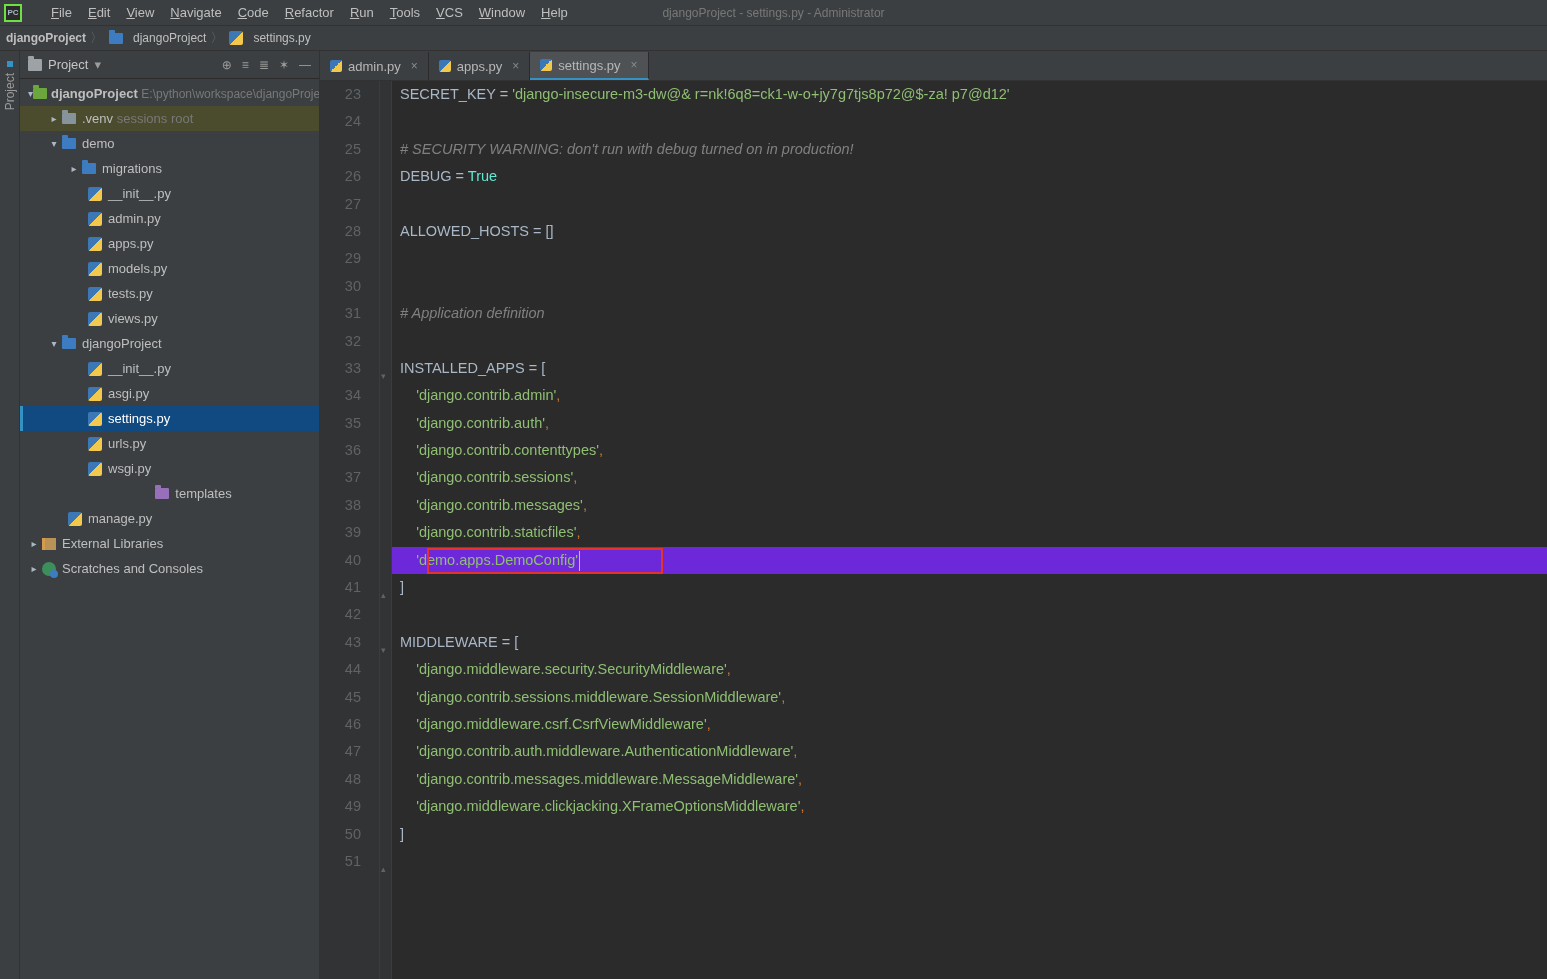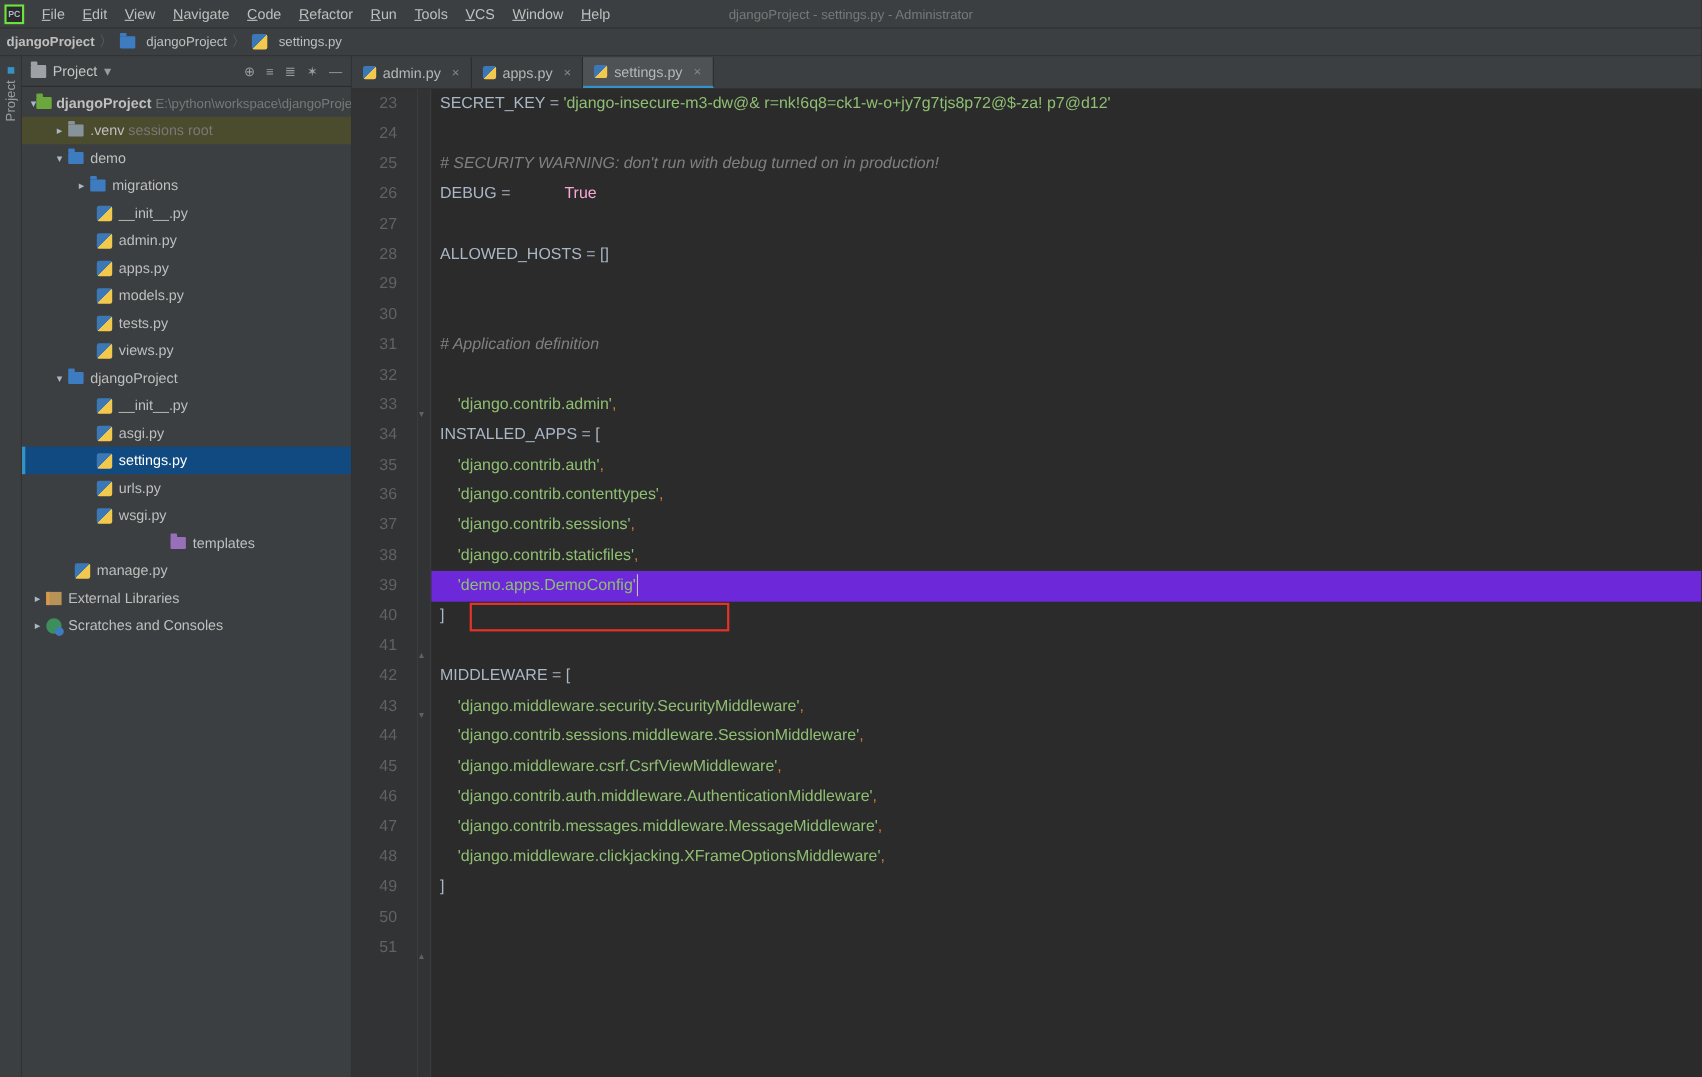--- a/index.html
+++ b/index.html
@@ -1,17 +1,17 @@
 <!DOCTYPE html>
 <html><head>
 <meta charset="utf-8">
 <style>
   * { margin:0; padding:0; box-sizing:border-box; font-family:'Segoe UI',Arial,sans-serif; }
   body { background:#2b2b2b; color:#a9b7c6; font-size:13px; overflow:hidden; width:1547px; height:979px; position:relative; }
-  .menubar { display:flex; align-items:center; height:25px; background:#3c3f41; padding:0 4px; gap:8px; }
+  .menubar { display:flex; align-items:center; height:25px; background:#3c3f41; padding:0 4px; gap:21px; }
   .app-icon { width:18px; height:18px; border:2px solid #6fe041; display:inline-flex; align-items:center; justify-content:center; color:#a9b7c6; font-size:8px; font-weight:bold; background:#2b2b2b; }
   .menu-item { padding:2px 8px; color:#bfbfbf; cursor:pointer; }
   .menu-item u { text-decoration:underline; }
   .title-context { margin-left:auto; margin-right:auto; color:#787878; font-size:12px; position:absolute; left:50%; transform:translateX(-50%); }
   .navbar { display:flex; align-items:center; height:26px; background:#3c3f41; padding:0 6px; border-top:1px solid #323232; border-bottom:1px solid #323232; gap:4px; }
   .crumb { color:#bfbfbf; cursor:pointer; font-size:12px; }
   .crumb b { font-weight:bold; }
   .crumb-sep { color:#6b6b6b; }
   .main { display:flex; height:calc(100% - 51px); }
   .side-strip { width:20px; background:#3c3f41; border-right:1px solid #323232; display:flex; flex-direction:column; align-items:center; padding-top:10px; }
@@ -48,21 +48,21 @@
   .tab { height:28px; padding:0 10px; display:flex; align-items:center; gap:6px; background:#3c3f41; color:#b7b7b7; cursor:pointer; border-right:1px solid #2b2b2b; font-size:13px; }
   .tab.active { background:#4e5254; border-bottom:2px solid #3592c4; }
   .tab-close { color:#8a8a8a; font-size:12px; cursor:pointer; margin-left:4px; }
   .code-area { flex:1; display:flex; overflow:hidden; font-family:'Consolas','Courier New',monospace; font-size:14.5px; line-height:27.4px; }
   .gutter { width:60px; text-align:right; color:#606366; padding-right:18px; background:#313335; position:relative; border-right:1px solid #3a3d3f; }
   .gutter .ln { height:27.4px; position:relative; }
   .fold-strip { width:12px; background:#313335; border-right:1px solid #3a3d3f; }
   .code { flex:1; position:relative; overflow:hidden; }
   .code-line { height:27.4px; padding-left:8px; white-space:pre; position:relative; }
   .code-line.curline { background:#6d28d9; }
-  .c-kw { color:#cc7832; } .c-str { color:#8fbf73; } .c-cmt { color:#808080; font-style:italic; } .c-var { color:#a9b7c6; } .c-const { color:#f9a8d4;margin-left:45px; }
+  .c-kw { color:#cc7832; } .c-str { color:#8fbf73; } .c-cmt { color:#808080; font-style:italic; } .c-var { color:#a9b7c6; } .c-const { color:#5eead4; }
   .highlight-box { position:absolute; border:2px solid #e6332a; pointer-events:none; }
   .caret { display:inline-block; width:1px; height:20px; background:#bfbfbf; vertical-align:middle; margin-left:1px; }
 </style>
 </head>
 <body>
 
 <div class="menubar">
   <span class="app-icon">PC</span>
   <div id="menu-slot"><span class="menu-item"><u>F</u>ile</span><span class="menu-item"><u>E</u>dit</span><span class="menu-item"><u>V</u>iew</span><span class="menu-item"><u>N</u>avigate</span><span class="menu-item"><u>C</u>ode</span><span class="menu-item"><u>R</u>efactor</span><span class="menu-item"><u>R</u>un</span><span class="menu-item"><u>T</u>ools</span><span class="menu-item"><u>V</u>CS</span><span class="menu-item"><u>W</u>indow</span><span class="menu-item"><u>H</u>elp</span></div>
   <span class="title-context">djangoProject - settings.py - Administrator</span>
@@ -326,25 +326,26 @@
           <div class="code-line"><span class="c-var">SECRET_KEY</span> = <span class="c-str">'django-insecure-m3-dw@&amp; r=nk!6q8=ck1-w-o+jy7g7tjs8p72@$-za! p7@d12'</span></div>
           <div class="code-line"></div>
           <div class="code-line"><span class="c-cmt"># SECURITY WARNING: don't run with debug turned on in production!</span></div>
           <div class="code-line"><span class="c-var">DEBUG</span> = <span class="c-const">True</span></div>
           <div class="code-line"></div>
           <div class="code-line"><span class="c-var">ALLOWED_HOSTS</span> = []</div>
           <div class="code-line"></div>
           <div class="code-line"></div>
           <div class="code-line"><span class="c-cmt"># Application definition</span></div>
           <div class="code-line"></div>
+          <div class="code-line"><span class="c-var">INSTALLED_APPS</span> = [</div>
           <div class="code-line">    <span class="c-str">'django.contrib.admin'</span><span class="c-kw">,</span></div>
-          <div class="code-line"><span class="c-var">INSTALLED_APPS</span> = [</div>
           <div class="code-line">    <span class="c-str">'django.contrib.auth'</span><span class="c-kw">,</span></div>
           <div class="code-line">    <span class="c-str">'django.contrib.contenttypes'</span><span class="c-kw">,</span></div>
           <div class="code-line">    <span class="c-str">'django.contrib.sessions'</span><span class="c-kw">,</span></div>
+          <div class="code-line">    <span class="c-str">'django.contrib.messages'</span><span class="c-kw">,</span></div>
           <div class="code-line">    <span class="c-str">'django.contrib.staticfiles'</span><span class="c-kw">,</span></div>
           <div class="code-line curline">    <span class="c-str">'demo.apps.DemoConfig'</span><span class="caret"></span></div>
           <div class="code-line">]</div>
           <div class="code-line"></div>
           <div class="code-line"><span class="c-var">MIDDLEWARE</span> = [</div>
           <div class="code-line">    <span class="c-str">'django.middleware.security.SecurityMiddleware'</span><span class="c-kw">,</span></div>
           <div class="code-line">    <span class="c-str">'django.contrib.sessions.middleware.SessionMiddleware'</span><span class="c-kw">,</span></div>
           <div class="code-line">    <span class="c-str">'django.middleware.csrf.CsrfViewMiddleware'</span><span class="c-kw">,</span></div>
           <div class="code-line">    <span class="c-str">'django.contrib.auth.middleware.AuthenticationMiddleware'</span><span class="c-kw">,</span></div>
           <div class="code-line">    <span class="c-str">'django.contrib.messages.middleware.MessageMiddleware'</span><span class="c-kw">,</span></div>

